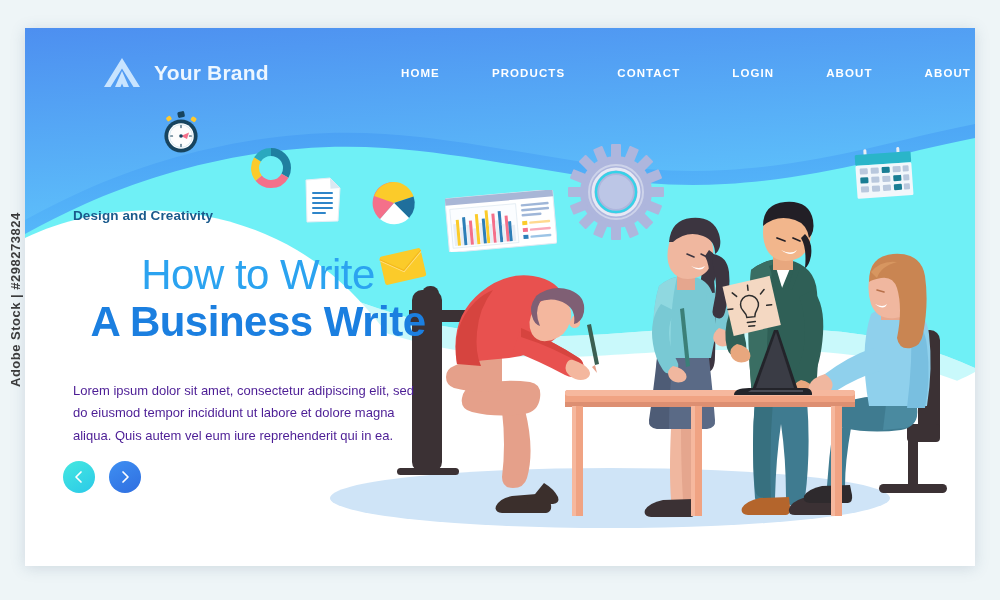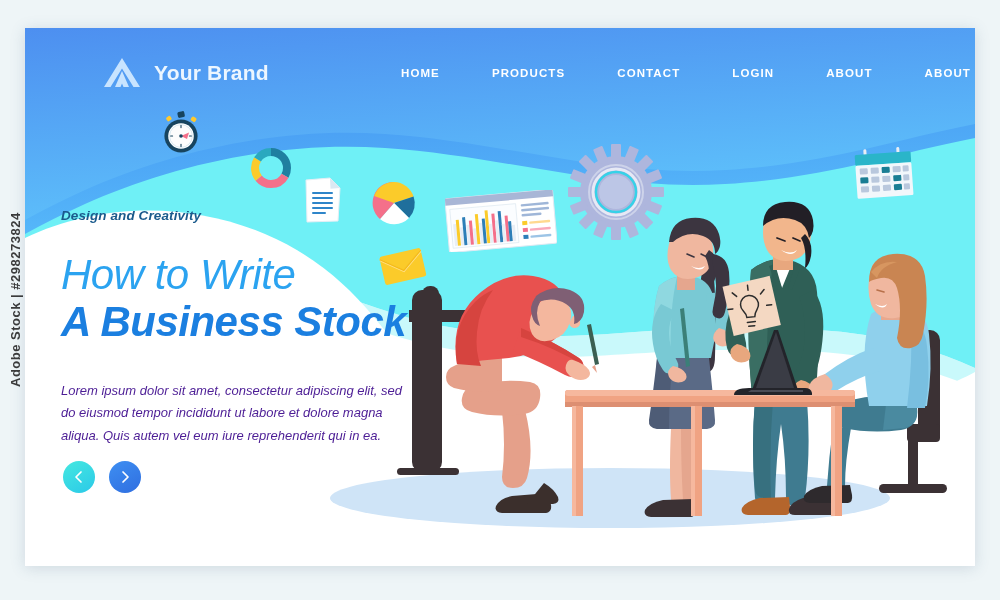--- a/index.html
+++ b/index.html
@@ -44,25 +44,25 @@
   .brand-name{
     color:#ecf6ff;font-size:21px;font-weight:bold;letter-spacing:.2px;
   }
   .navlinks{margin-left:auto;margin-right:44px;display:flex;gap:52px;align-items:center;}
   .navlink{
     color:#ffffff;font-size:11.5px;font-weight:bold;letter-spacing:1.1px;
     text-decoration:none;white-space:nowrap;
   }
 
   
-  .copy{position:absolute;left:36px;top:180px;width:370px;z-index:30;font-style:italic;}
+  .copy{position:absolute;left:48px;top:180px;width:370px;z-index:30;}
   .eyebrow{
     color:#1a5a8c;font-size:13.5px;font-weight:bold;margin:0 0 30px 0;letter-spacing:.1px;
   }
-  .h1{margin:0;line-height:1.06;}
+  .h1{margin:0;line-height:1.06;text-align:center;}
   .h1-l1{
     display:block;color:#2ba3f0;font-size:42px;font-weight:normal;letter-spacing:-.5px;
   }
   .h1-l2{
     display:block;color:#1b7fe0;font-size:42px;font-weight:bold;letter-spacing:-.5px;margin-top:2px;
   }
   .lede{
     margin:36px 0 0 0;color:#4c1d95;font-size:13px;line-height:1.72;max-width:350px;
   }
 
@@ -472,21 +472,21 @@
           <path d="M726 362 l52 0 l0 2 l-55 0 Z" fill="#4a4c56"></path>
         </g>
 
         <path d="M565 356 l36 -3 l2 8 l-37 3 Z" fill="#ffffff" opacity=".0"></path>
       </svg>
 
       <div class="copy">
         <p class="eyebrow nosel">Design and Creativity</p>
         <h1 class="h1">
           <span class="h1-l1 nosel">How to Write</span>
-          <span class="h1-l2 nosel">A Business Stock</span>
+          <span class="h1-l2 nosel">A Business Write</span>
         </h1>
         <p class="lede nosel">Lorem ipsum dolor sit amet, consectetur adipiscing elit, sed do eiusmod tempor incididunt ut labore et dolore magna aliqua. Quis autem vel eum iure reprehenderit qui in ea.</p>
       </div>
 
       <div class="arrows">
         <button class="arrowbtn arrow-prev" aria-label="Previous">
           <svg width="14" height="14" viewBox="0 0 14 14">
             <path d="M9 2 L4 7 L9 12" fill="none" stroke="#ffffff" stroke-width="1.7" stroke-linecap="round" stroke-linejoin="round"></path>
           </svg>
         </button>

